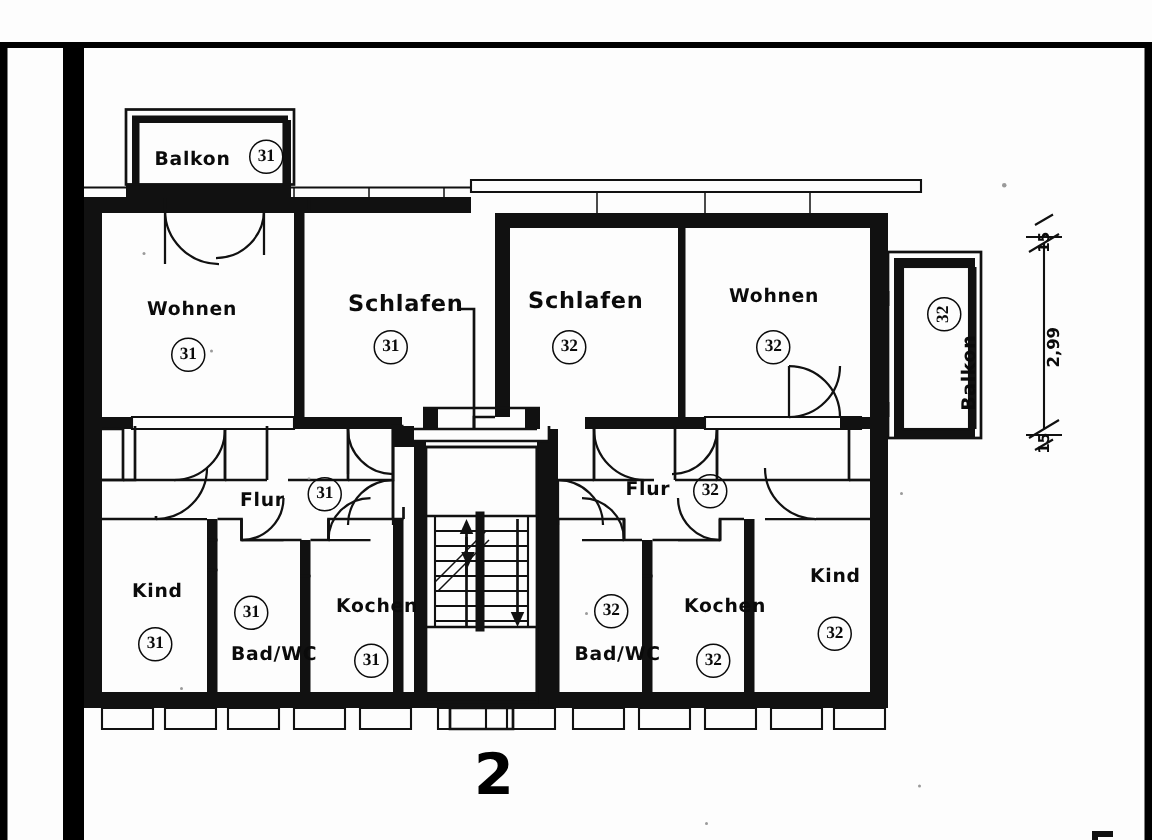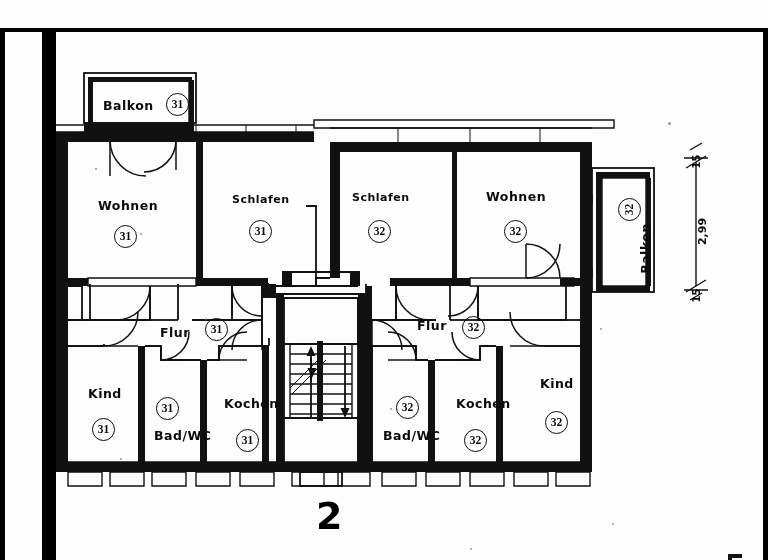--- a/index.html
+++ b/index.html
@@ -15,21 +15,21 @@
   .lbl{
     position:absolute;
     font-family:"DejaVu Sans","Liberation Sans",sans-serif;
     font-weight:700;
     color:#0b0b0b;
     white-space:nowrap;
     letter-spacing:0.5px;
     -webkit-font-smoothing:none;
   }
   .room-name{font-size:12.5px;}
-  .room-name.small{font-size:11px;}
+  .room-name.small{font-size:15px;}
   .badge{
     position:absolute;
     width:21px;height:21px;border-radius:50%;
     border:1.7px solid #0b0b0b;
     color:#0b0b0b;
     font-size:11.5px;font-weight:700;
     display:flex;align-items:center;justify-content:center;
     background:transparent;
     font-family:Liberation Serif, serif;
     line-height:1;

